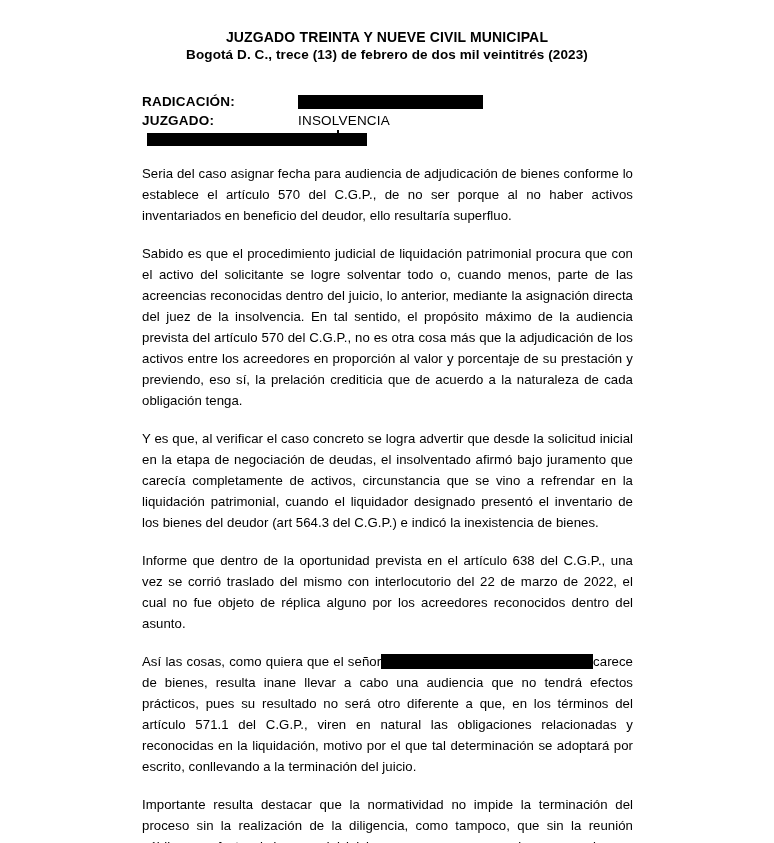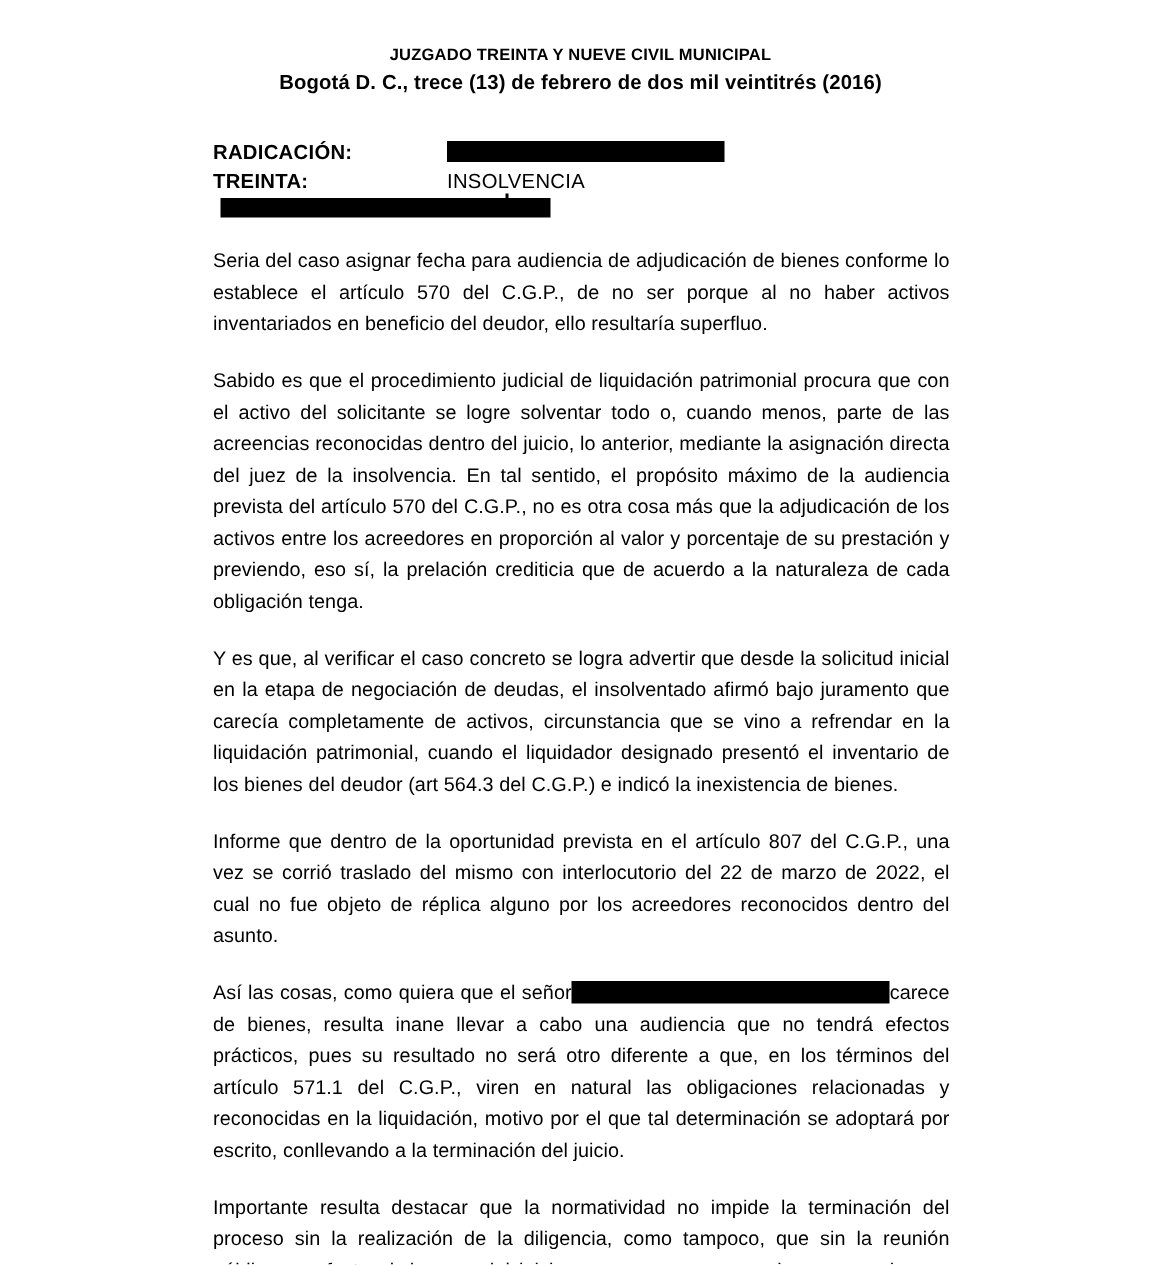--- a/index.html
+++ b/index.html
@@ -24,21 +24,21 @@
 
   
   .doc-header {
     position: absolute;
     left: 0;
     top: 28px;
     width: 774px;
     text-align: center;
   }
   .doc-header .court-line {
-    font-size: 11px;
+    font-size: 14px;
     font-weight: bold;
     letter-spacing: 0.15px;
     line-height: 18px;
     white-space: nowrap;
   }
   .doc-header .city-line {
     font-size: 13.5px;
     font-weight: bold;
     letter-spacing: 0.1px;
     line-height: 18px;
@@ -128,48 +128,48 @@
     top: -1px;
   }
 </style>
 </head>
 <body>
 
 <div class="page">
 
   <div class="doc-header">
     <div class="court-line">JUZGADO TREINTA Y NUEVE CIVIL MUNICIPAL</div>
-    <div class="city-line">Bogotá D. C., trece (13) de febrero de dos mil veintitrés (2016)</div>
+    <div class="city-line">Bogotá D. C., trece (13) de febrero de dos mil veintitrés (2023)</div>
   </div>
 
   <div class="meta-block">
 
     <div class="meta-row">
       <span class="meta-label">RADICACIÓN:</span><span class="redaction redaction-radicacion"></span>
     </div>
 
     <div class="meta-row">
-      <span class="meta-label">TREINTA:</span><span class="meta-value">INSOLVENCIA</span>
+      <span class="meta-label">JUZGADO:</span><span class="meta-value">INSOLVENCIA</span>
     </div>
 
     <div class="meta-row">
       <span class="redaction redaction-demandante"><span class="redaction-demandante-tick"></span></span>
     </div>
 
   </div>
 
   <div class="body-block">
 
     <p class="para">Seria del caso asignar fecha para audiencia de adjudicación de bienes conforme lo establece el artículo 570 del C.G.P., de no ser porque al no haber activos inventariados en beneficio del deudor, ello resultaría superfluo.</p>
 
     <p class="para">Sabido es que el procedimiento judicial de liquidación patrimonial procura que con el activo del solicitante se logre solventar todo o, cuando menos, parte de las acreencias reconocidas dentro del juicio, lo anterior, mediante la asignación directa del juez de la insolvencia. En tal sentido, el propósito máximo de la audiencia prevista del artículo 570 del C.G.P., no es otra cosa más que la adjudicación de los activos entre los acreedores en proporción al valor y porcentaje de su prestación y previendo, eso sí, la prelación crediticia que de acuerdo a la naturaleza de cada obligación tenga.</p>
 
     <p class="para">Y es que, al verificar el caso concreto se logra advertir que desde la solicitud inicial en la etapa de negociación de deudas, el insolventado afirmó bajo juramento que carecía completamente de activos, circunstancia que se vino a refrendar en la liquidación patrimonial, cuando el liquidador designado presentó el inventario de los bienes del deudor (art 564.3 del C.G.P.) e indicó la inexistencia de bienes.</p>
 
-    <p class="para">Informe que dentro de la oportunidad prevista en el artículo 807 del C.G.P., una vez se corrió traslado del mismo con interlocutorio del 22 de marzo de 2022, el cual no fue objeto de réplica alguno por los acreedores reconocidos dentro del asunto.</p>
+    <p class="para">Informe que dentro de la oportunidad prevista en el artículo 638 del C.G.P., una vez se corrió traslado del mismo con interlocutorio del 22 de marzo de 2022, el cual no fue objeto de réplica alguno por los acreedores reconocidos dentro del asunto.</p>
 
     <p class="para"><span>Así las cosas, como quiera que el señor</span><span class="redaction-inline"></span><span>carece de bienes, resulta inane llevar a cabo una audiencia que no tendrá efectos prácticos, pues su resultado no será otro diferente a que, en los términos del artículo 571.1 del C.G.P., viren en natural las obligaciones relacionadas y reconocidas en la liquidación, motivo por el que tal determinación se adoptará por escrito, conllevando a la terminación del juicio.</span></p>
 
     <p class="para">Importante resulta destacar que la normatividad no impide la terminación del proceso sin la realización de la diligencia, como tampoco, que sin la reunión pública se afecte el decurso del juicio, en suma, que no se incurre en ninguna transgresión cuando ante la ausencia de bienes para la realización de la audiencia de adjudicación se disponga dar por terminado anticipadamente el proceso, pues en todo caso adelantar una diligencia de estas sin activos que adjudicar, cuando su fin deviene en recuperar las acreencias por medio de estos, resulta innecesario pues aun cuando se disponga adelantar la misma, de ninguna manera se podrá satisfacer el pago de alguna de las obligaciones, ni siquiera una parte de ellas.</p>
 
   </div>
 
 </div>
 
 </body></html>

